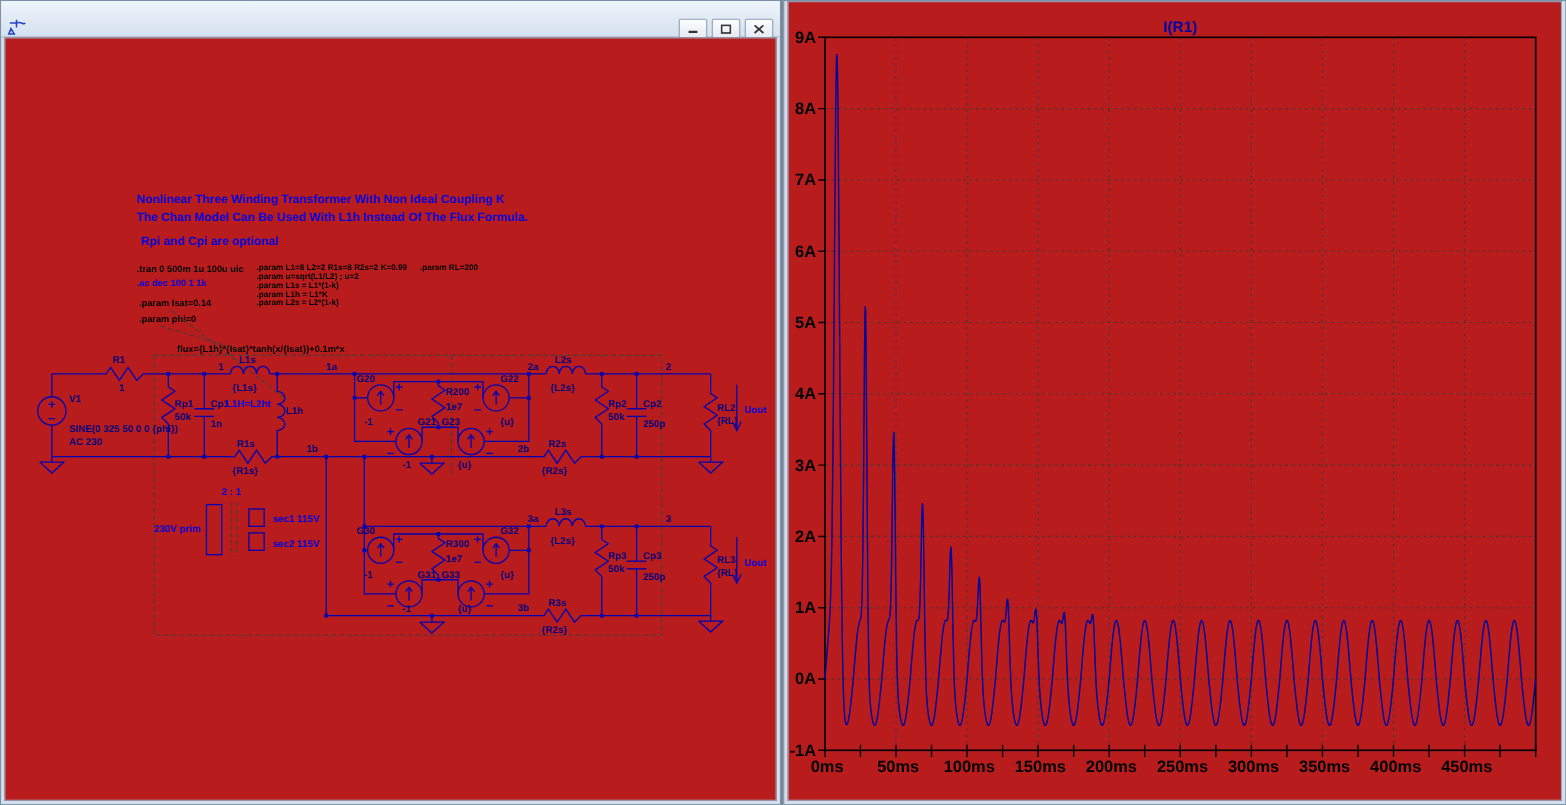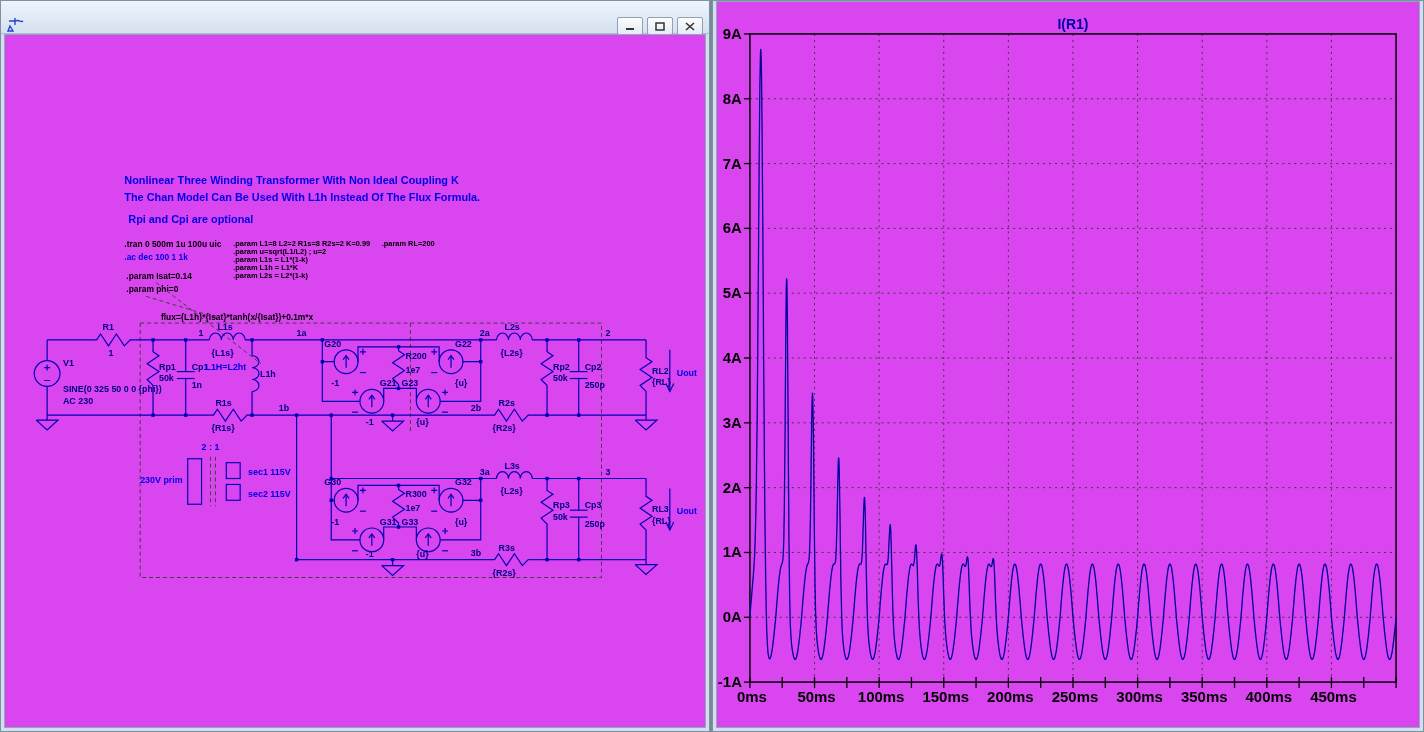--- a/index.html
+++ b/index.html
@@ -16,21 +16,21 @@
   .titlebar .ticon { width:18px; height:18px; margin-right:6px; flex:0 0 18px; }
   .titlebar .ttext { font-size:12px; color:#2a2a2a; flex:1 1 auto;
                      white-space:nowrap; overflow:hidden; }
   .winbtns { display:flex; gap:4px; }
   .wbtn { width:26px; height:18px; background:linear-gradient(#fcfdfe,#e4ebf3);
           border:1px solid #8fa2b5; border-radius:2px; display:flex;
           align-items:center; justify-content:center; font-size:10px;
           color:#333; cursor:default; }
   .wbtn svg { display:block; }
   .content { flex:1 1 auto; margin:0 3px 3px 3px; border:1px solid #93a7bb;
-             background:#d946ef; position:relative; overflow:hidden; }
+             background:#b91c1c; position:relative; overflow:hidden; }
   svg text { font-family:"Liberation Sans", sans-serif; }
   
   .w   { stroke:#0000b4; stroke-width:1.2; fill:none; }
   .sym { stroke:#0000b4; stroke-width:1.2; fill:none; }
   .dot { fill:#0000b4; stroke:none; }
   .dash{ stroke:#3f3f3f; stroke-width:1; fill:none; stroke-dasharray:4 3; }
   .lbl { fill:#000084; font-size:9px; font-weight:bold; }
   .nd  { fill:#000084; font-size:9px; font-weight:bold; }
   .cmt { fill:#0000e6; font-size:11px; font-weight:bold; }
   .cmt2{ fill:#0000e6; font-size:9px;  font-weight:bold; }

